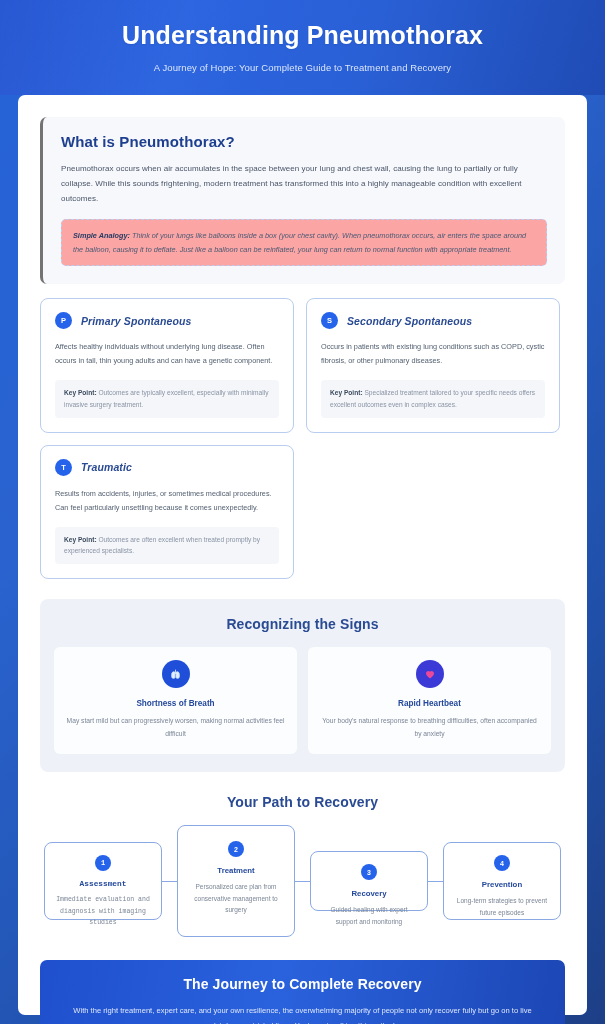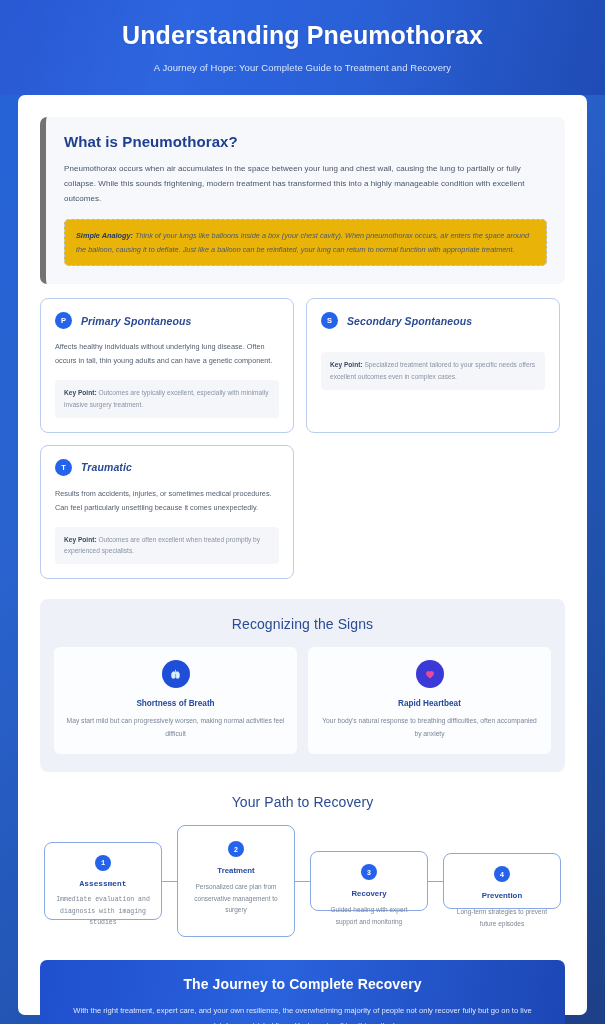--- a/index.html
+++ b/index.html
@@ -53,41 +53,41 @@
     margin: 0 18px;
     background: #ffffff;
     border-radius: 7px;
     padding: 22px 22px 18px 22px;
     height: 920px;
   }
 
   
   .intro-card {
     background: #f6f8fc;
-    border-left: 6px solid #737373;
+    border-left: 3px solid #737373;
     border-radius: 7px;
     padding: 16px 18px 18px 18px;
   }
   .intro-title {
     color: #1e3f8f;
     font-size: 15px;
     font-weight: 700;
     margin-bottom: 12px;
     letter-spacing: .1px;
   }
   .intro-body {
     color: #4a5568;
     font-size: 8px;
     line-height: 1.85;
     letter-spacing: .05px;
   }
   .analogy {
     margin-top: 13px;
     border: 1px dashed #b9cdf0;
-    background: #eab308;
+    background: #fca5a5;
     border-radius: 5px;
     padding: 9px 11px;
   }
   .analogy p {
     color: #495a74;
     font-size: 7.3px;
     line-height: 1.85;
     font-style: italic;
   }
   .analogy b { color: #243b63; font-style: italic; font-weight: 700; }
@@ -136,21 +136,21 @@
   .signs {
     margin-top: 20px;
     background: #eef2f8;
     border-radius: 8px;
     padding: 17px 14px 18px 14px;
   }
   .section-title {
     text-align: center;
     color: #2a4b93;
     font-size: 14px;
-    font-weight: 400;
+    font-weight: 700;
     letter-spacing: .1px;
     margin-bottom: 15px;
   }
   .signs-row { display: flex; gap: 11px; }
   .sign-card {
     flex: 1;
     background: #fcfdff;
     border-radius: 6px;
     padding: 13px 10px 14px 10px;
     text-align: center;
@@ -180,21 +180,21 @@
     border-radius: 8px;
     background: #fff;
     width: 118px;
     padding: 12px 9px 13px 9px;
     text-align: center;
     flex: none;
   }
   .step.s1 { height: 78px; font-family: Liberation Mono, monospace; }
   .step.s2 { height: 112px; padding-top: 15px; }
   .step.s3 { height: 60px; }
-  .step.s4 { height: 56px; }
+  .step.s4 { height: 78px; }
   .step-num {
     width: 16px; height: 16px;
     border-radius: 50%;
     background: #2563eb;
     color: #fff;
     font-size: 7px;
     font-weight: 700;
     display: flex; align-items: center; justify-content: center;
     margin: 0 auto 9px auto;
   }
@@ -252,20 +252,21 @@
       <div class="keypoint">
         <p><b>Key Point:</b><span> Outcomes are typically excellent, especially with minimally invasive surgery treatment.</span></p>
       </div>
     </div>
 
     <div class="type-card tall">
       <div class="type-head">
         <span class="type-badge">S</span>
         <span class="type-name">Secondary Spontaneous</span>
       </div>
+      <p class="type-desc">Occurs in patients with existing lung conditions such as COPD, cystic fibrosis, or other pulmonary diseases.</p>
       <div class="keypoint">
         <p><b>Key Point:</b><span> Specialized treatment tailored to your specific needs offers excellent outcomes even in complex cases.</span></p>
       </div>
     </div>
 
     <div class="type-card tall">
       <div class="type-head">
         <span class="type-badge">T</span>
         <span class="type-name">Traumatic</span>
       </div>

